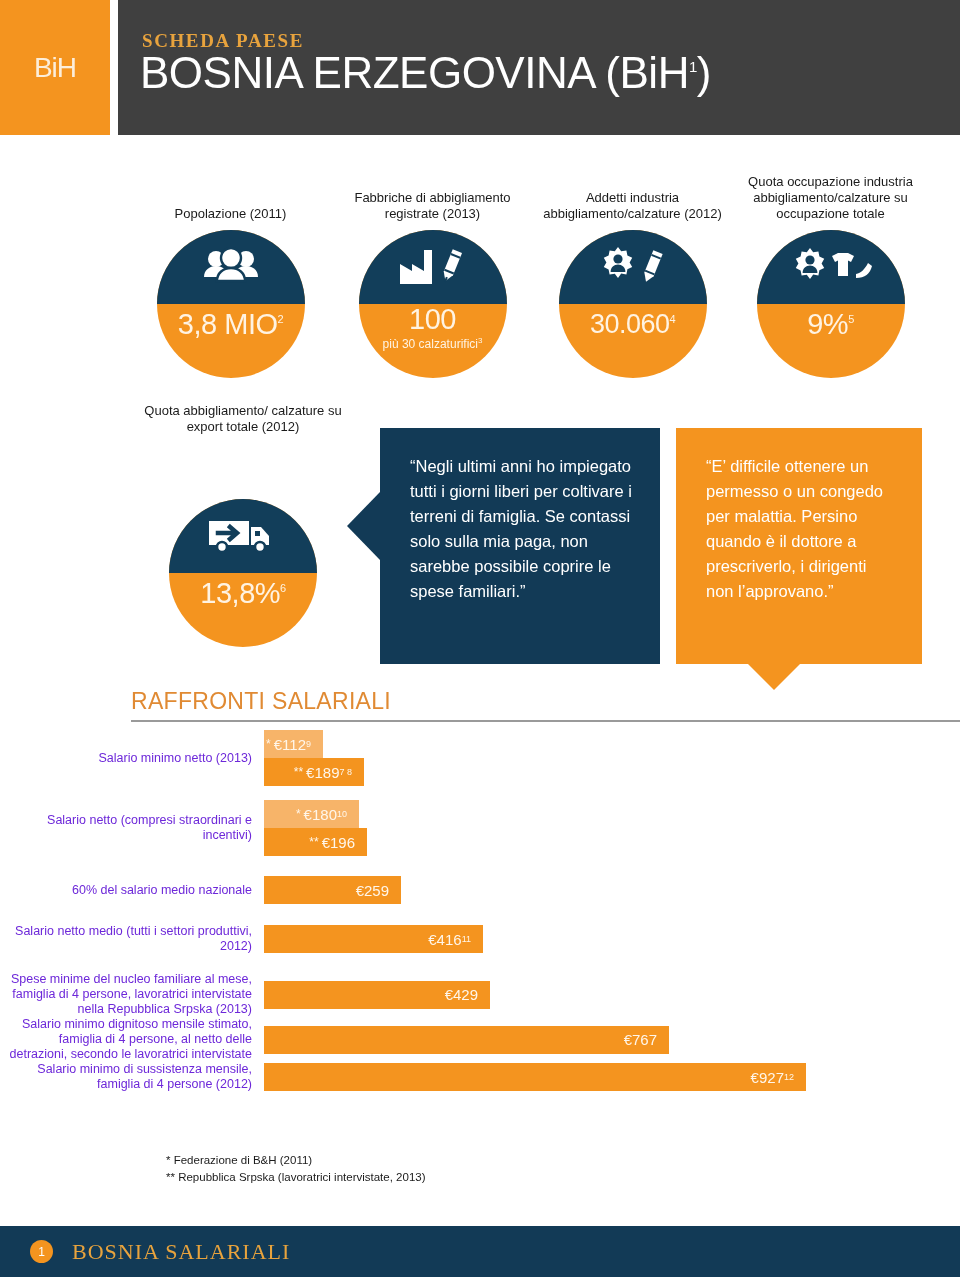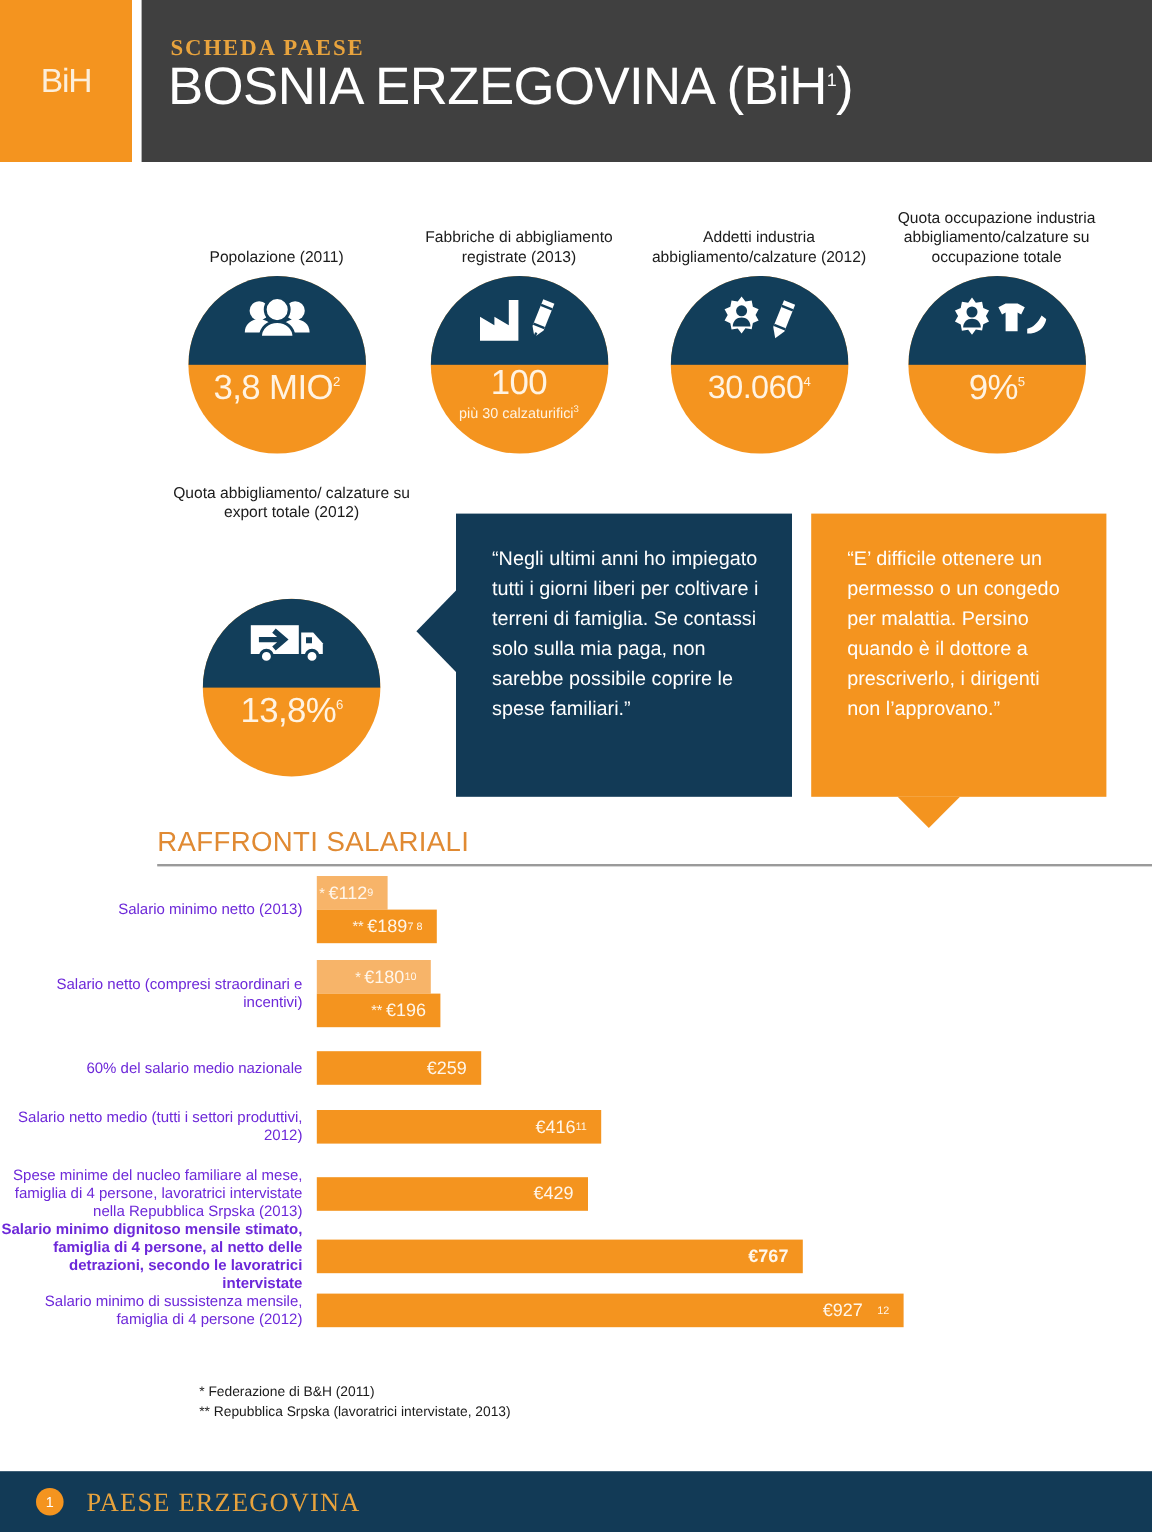--- a/index.html
+++ b/index.html
@@ -250,54 +250,54 @@
       <div class="rlabel">60% del salario medio nazionale</div>
       <div class="bars">
         <div class="bar" style="width: 137px;">
           <span>€259</span>
         </div>
       </div>
     </div>
     <div class="row" style="margin-top: 20px;">
       <div class="rlabel">Salario netto medio (tutti i settori produttivi, 2012)</div>
       <div class="bars">
-        <div class="bar" style="width: 237px;">
+        <div class="bar" style="width: 219px;">
           <span>€416</span>
           <sup>11</sup>
         </div>
       </div>
     </div>
     <div class="row" style="margin-top: 18px;">
       <div class="rlabel">Spese minime del nucleo familiare al mese, famiglia di 4 persone,  lavoratrici intervistate nella Repubblica Srpska (2013)</div>
       <div class="bars">
         <div class="bar" style="width: 226px;">
           <span>€429</span>
         </div>
       </div>
     </div>
-    <div class="row" style="margin-top: 0px; font-weight: bold;">
+    <div class="row" style="margin-top: 0px;">
       <div class="rlabel">Salario minimo dignitoso mensile stimato, famiglia di 4 persone, al netto delle detrazioni, secondo le lavoratrici intervistate</div>
       <div class="bars">
         <div class="bar" style="width: 405px;">
           <span>€767</span>
         </div>
       </div>
     </div>
     <div class="row" style="margin-top: 0px;">
       <div class="rlabel">Salario minimo di sussistenza mensile, famiglia di 4 persone (2012)</div>
       <div class="bars">
-        <div class="bar" style="width: 489px; gap: 12px;">
+        <div class="bar" style="width: 542px;">
           <span>€927</span>
           <sup>12</sup>
         </div>
       </div>
     </div>
   </div>
 
 <div class="notes">
   <div>* Federazione di B&amp;H (2011)</div>
   <div>** Repubblica Srpska (lavoratrici intervistate, 2013)</div>
 </div>
 
 <div class="footer">
   <div class="pgnum">1</div>
-  <div class="fname">PAESE ERZEGOVINA</div>
+  <div class="fname">BOSNIA SALARIALI</div>
 </div>
 
 </body></html>

